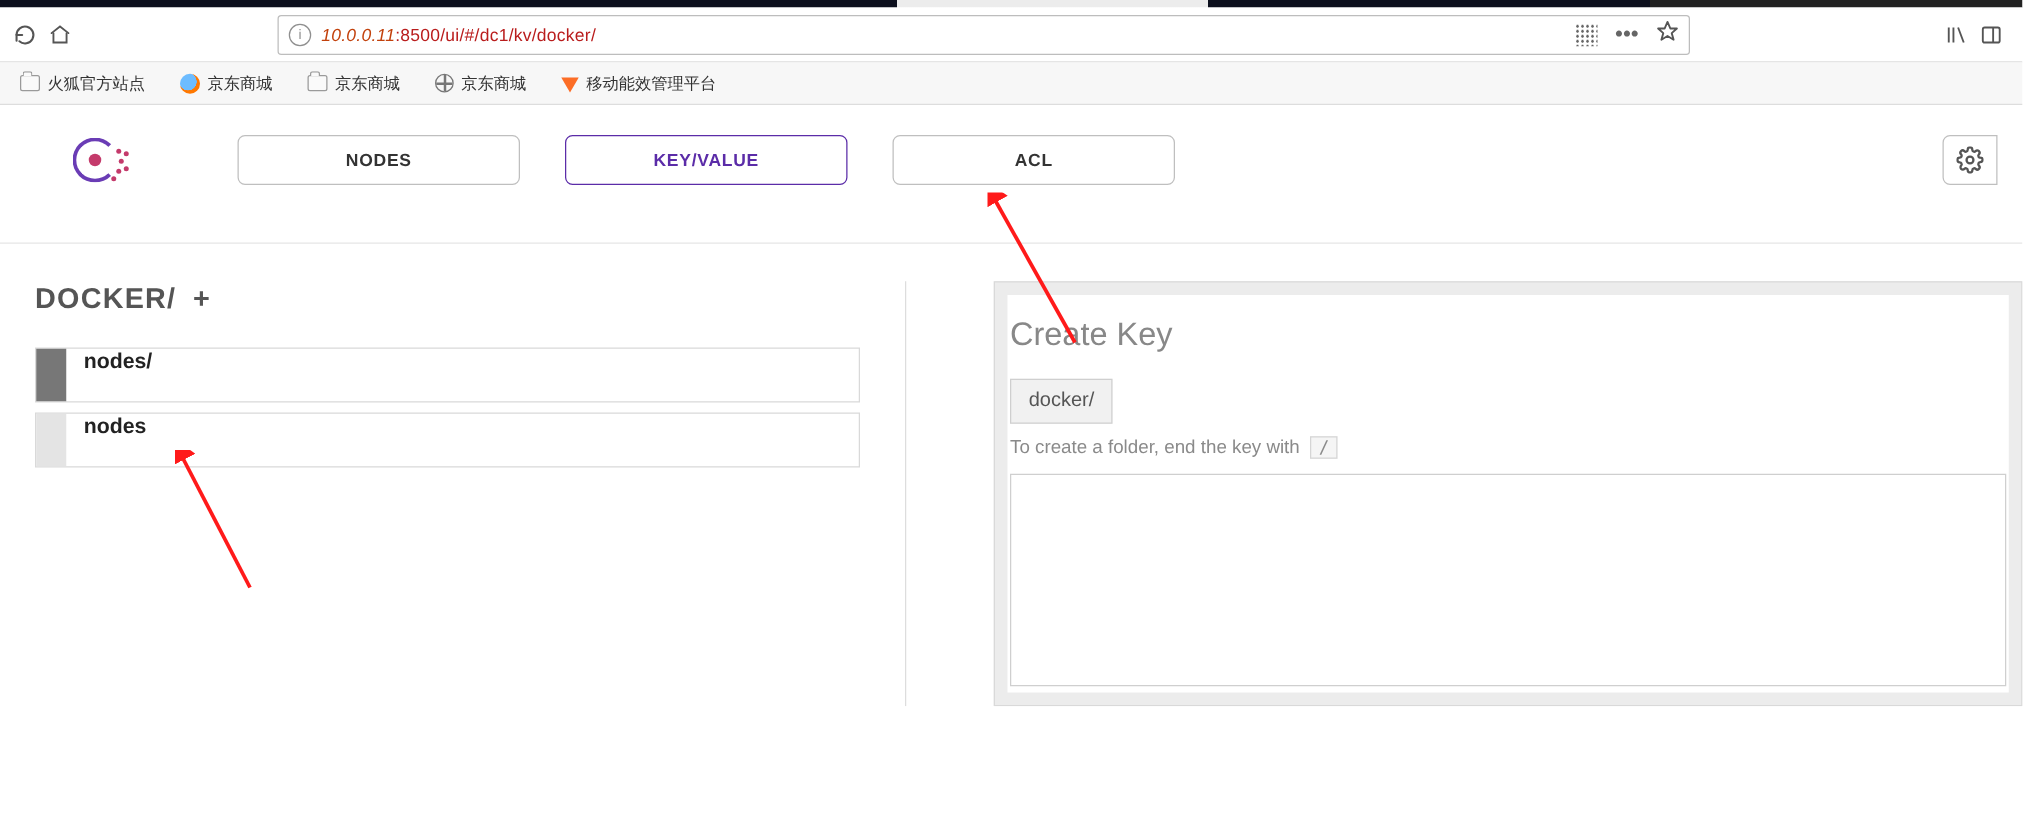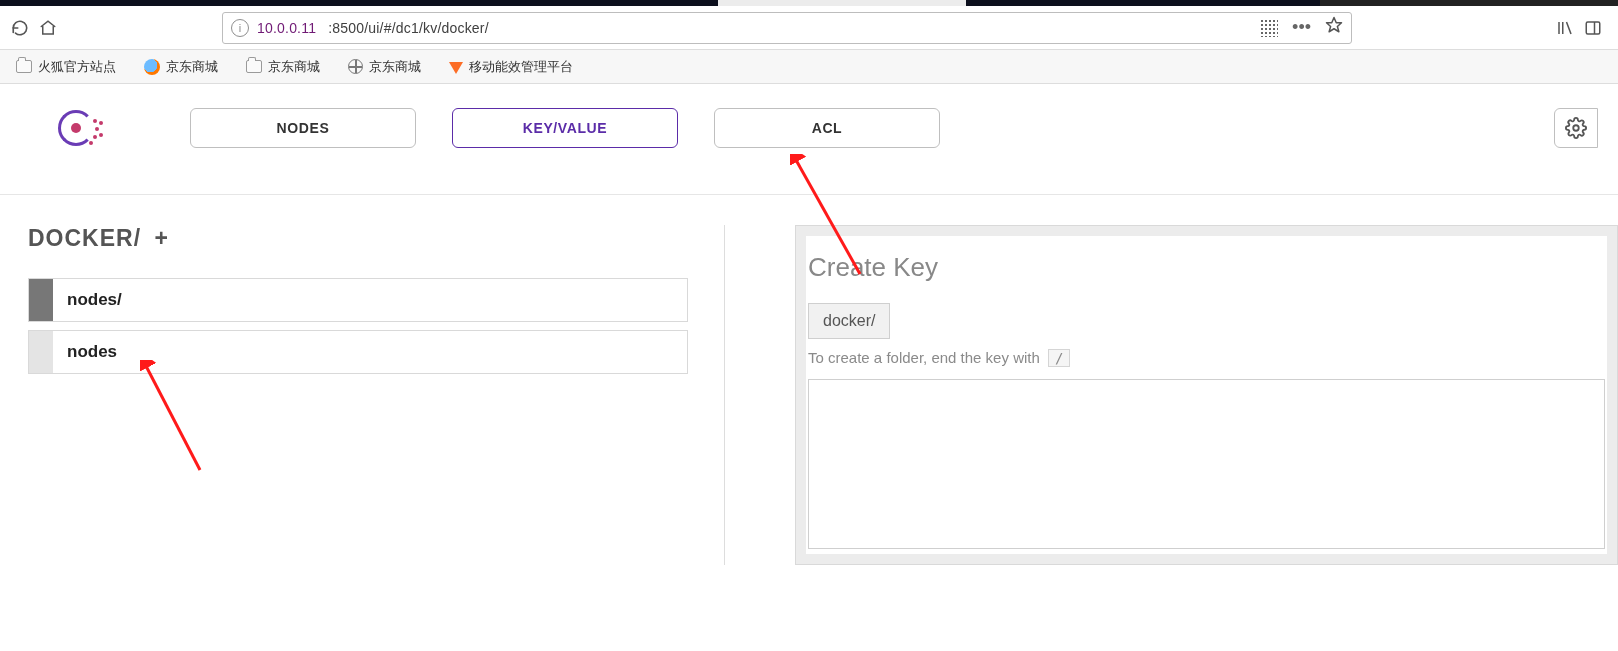--- a/index.html
+++ b/index.html
@@ -59,22 +59,22 @@
   .addr-info {
     width: 18px; height: 18px;
     border: 1.5px solid #8f8f8f;
     border-radius: 50%;
     display: flex; align-items: center; justify-content: center;
     font-size: 11px;
     color: #8f8f8f;
     margin-right: 8px;
   }
   .addr-text { flex: 1; white-space: nowrap; letter-spacing: .2px; }
-  .addr-text .host { color: #701a75; }
-  .addr-text .rest { color: #404040; margin-left: 12px; }
+  .addr-text .host { color: #c2410c; font-style: italic; }
+  .addr-text .rest { color: #b91c1c; }
   .addr-actions {
     display: flex; align-items: center; gap: 14px;
     color: #666;
     font-size: 18px;
   }
   .addr-qr {
     width: 18px; height: 18px;
     background-image:
       radial-gradient(circle, #666 1px, transparent 1.2px);
     background-size: 4px 4px;
@@ -242,21 +242,21 @@
     letter-spacing: 1px;
     color: #555;
     text-transform: uppercase;
     margin-bottom: 26px;
   }
   .page-title .plus { margin-left: 6px; font-weight: 700; color: #555; }
 
   .kv-row {
     height: 44px;
     border: 1px solid #d9d9d9;
-    display: flex; align-items: center;
+    display: flex; 
     margin-bottom: 8px;
     cursor: pointer;
     background: #fff;
   }
   .kv-row .bar {
     width: 24px; height: 100%;
     background: #aaa;
   }
   .kv-row.selected .bar { background: #777; }
   .kv-row:not(.selected) .bar { background: #e4e4e4; }

